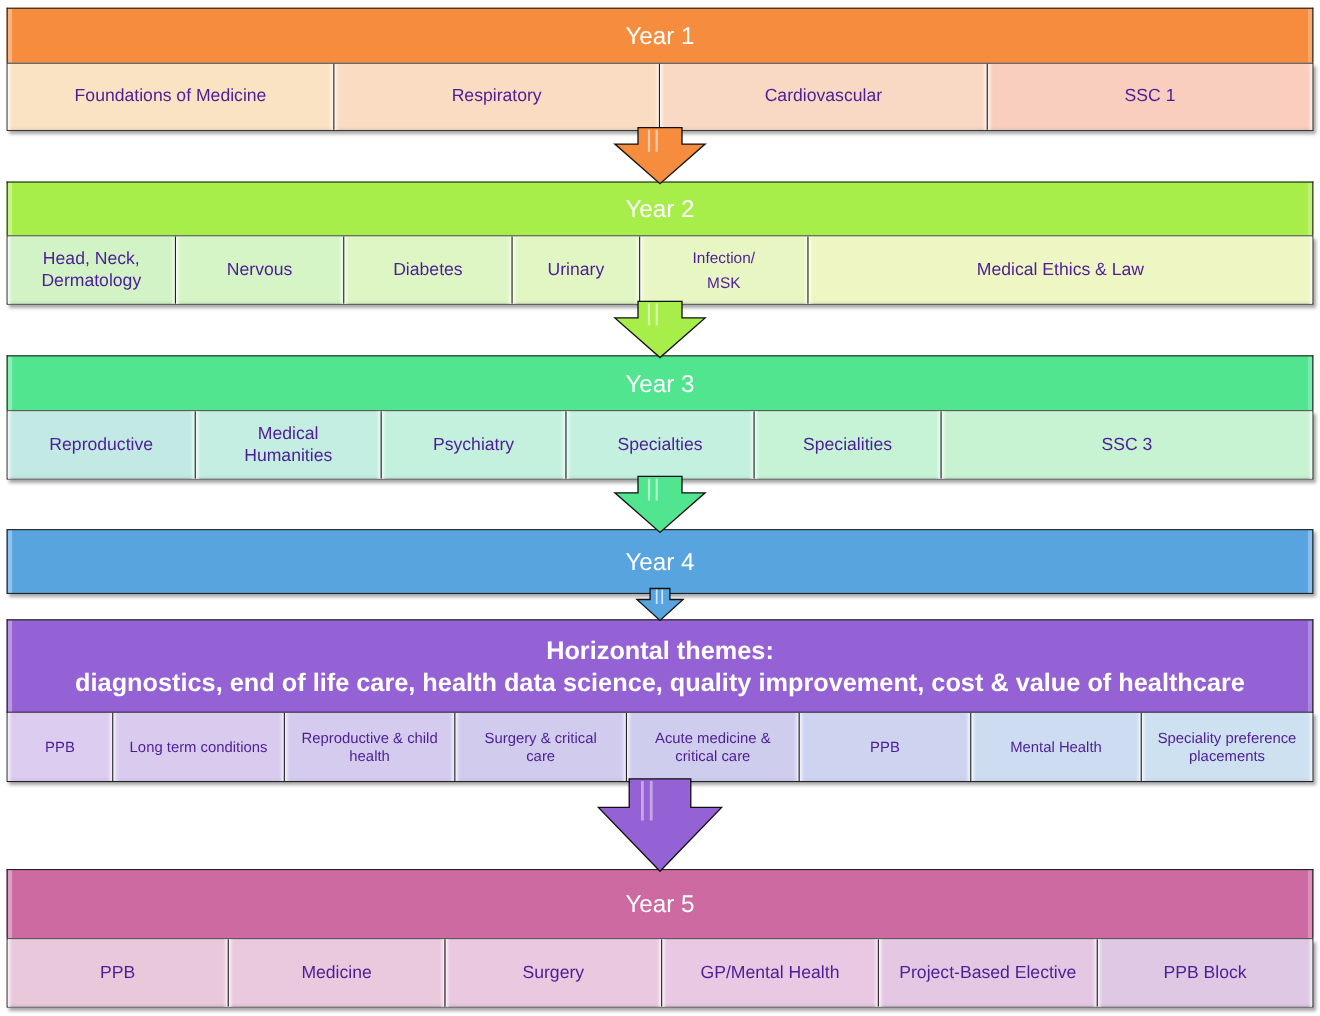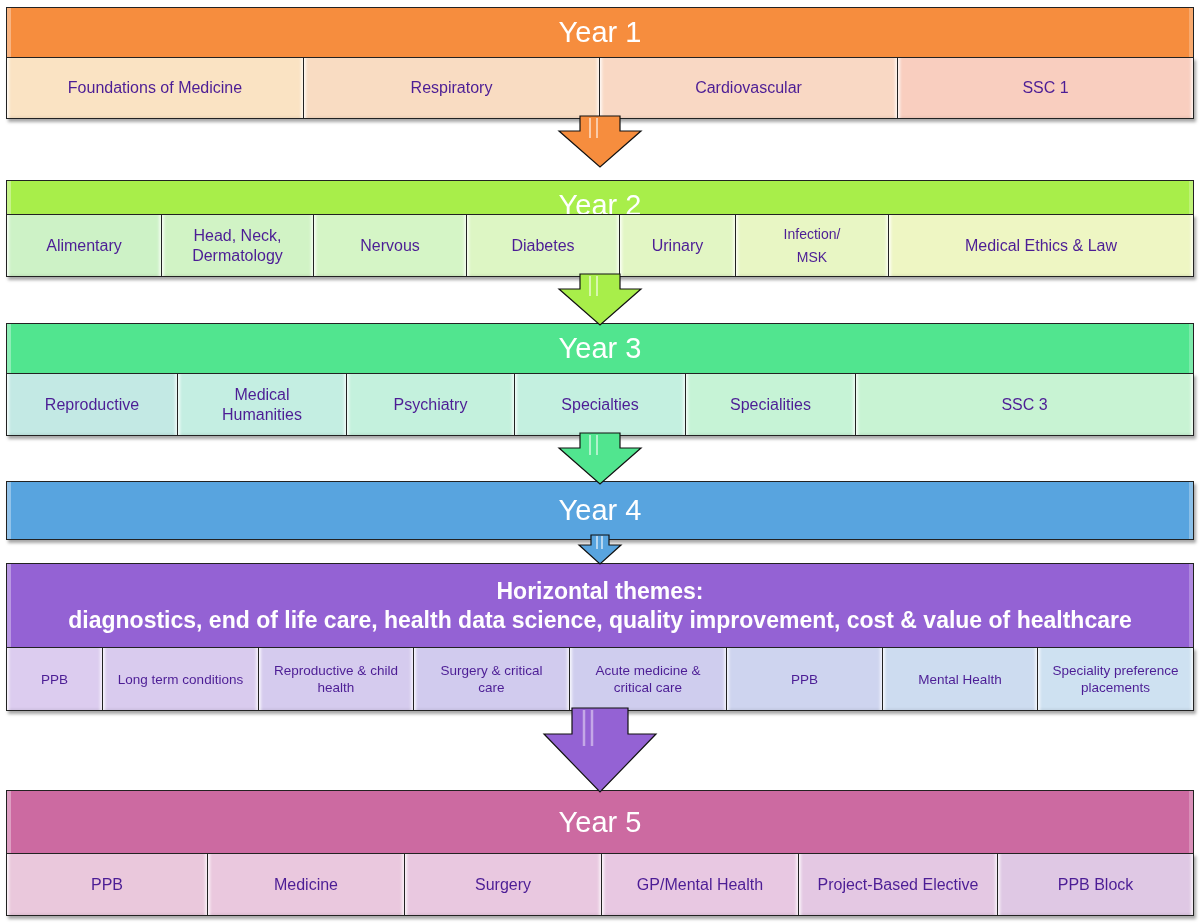--- a/index.html
+++ b/index.html
@@ -2,21 +2,21 @@
 <html><head>
 <meta charset="utf-8">
 <style>
   html, body { margin:0; padding:0; background:#ffffff; }
   body { width:1200px; height:924px; position:relative; overflow:hidden;
          font-family:"Liberation Sans", "DejaVu Sans", sans-serif; }
   .abs { position:absolute; box-sizing:border-box; }
   .header {
     border:1.5px solid #222; border-bottom:none;
     display:flex; align-items:center; justify-content:center;
-    color:#ffffff; font-size:29px;
+    color:#ffffff; font-size:22px;
     box-shadow: inset 4px 0 0 rgba(255,255,255,0.35), inset -4px 0 0 rgba(255,255,255,0.25);
   }
   .header-themes { flex-direction:column; font-weight:bold; font-size:23px; line-height:29px; }
   .row { display:flex; border:1.5px solid #222; box-shadow: 2px 3px 3px rgba(0,0,0,0.35); }
   .cell {
     border-left:1.5px solid #222; box-sizing:border-box;
     display:flex; align-items:center; justify-content:center; text-align:center;
     color:#4c1d95; font-size:16px; line-height:20px; padding:0 6px;
     box-shadow: inset 5px 0 3px -3px rgba(255,255,255,0.8), inset -5px 0 3px -3px rgba(255,255,255,0.7), inset 0 -4px 3px -3px rgba(0,0,0,0.08);
   }
@@ -31,25 +31,24 @@
 <div class="abs header" id="h0" style="left: 6px; top: 7px; width: 1188px; height: 50px; background: rgb(246, 141, 62);">
   <span>Year 1</span>
 </div>
 <div class="abs row" id="r0" style="left:6px; top:57px; width:1188px; height:62px;">
   <div class="cell" style="width: 296px; background: rgb(250, 227, 195);">Foundations of Medicine</div>
   <div class="cell" style="width: 296px; background: rgb(249, 220, 194);">Respiratory</div>
   <div class="cell" style="width: 298px; background: rgb(249, 216, 196);">Cardiovascular</div>
   <div class="cell" style="flex: 1 1 0%; background: rgb(249, 206, 191);">SSC 1</div>
 </div>
 
-<div class="abs header" id="h1" style="left: 6px; top: 180px; width: 1188px; height: 49px; background: rgb(168, 238, 74);">
+<div class="abs header" id="h1" style="left: 6px; top: 165px; width: 1188px; height: 49px; background: rgb(168, 238, 74);">
   <span>Year 2</span>
 </div>
 <div class="abs row" id="r1" style="left:6px; top:214px; width:1188px; height:63px;">
-  <div class="cell" style="width: 154px; background: rgb(205, 242, 198);">Alimentary</div>
   <div class="cell" style="width: 152px; padding: 0px 20px; background: rgb(209, 243, 197);">Head, Neck, Dermatology</div>
   <div class="cell" style="width: 153px; background: rgb(213, 245, 198);">Nervous</div>
   <div class="cell" style="width: 153px; background: rgb(221, 246, 196);">Diabetes</div>
   <div class="cell" style="width: 116px; background: rgb(226, 246, 196);">Urinary</div>
   <div class="cell small" style="width: 153px; padding: 0px 40px; line-height: 23px; background: rgb(232, 246, 196);">Infection/ MSK</div>
   <div class="cell" style="flex: 1 1 0%; background: rgb(238, 246, 195);">Medical Ethics &amp; Law</div>
 </div>
 
 <div class="abs header" id="h2" style="left: 6px; top: 323px; width: 1188px; height: 50px; background: rgb(81, 229, 143);">
   <span>Year 3</span>

